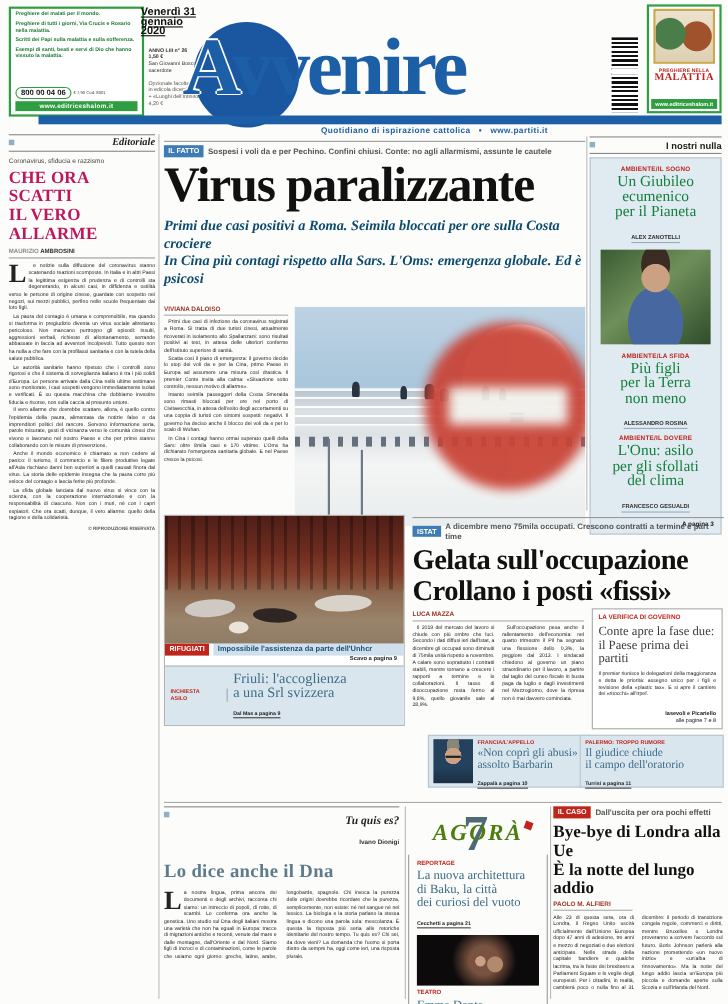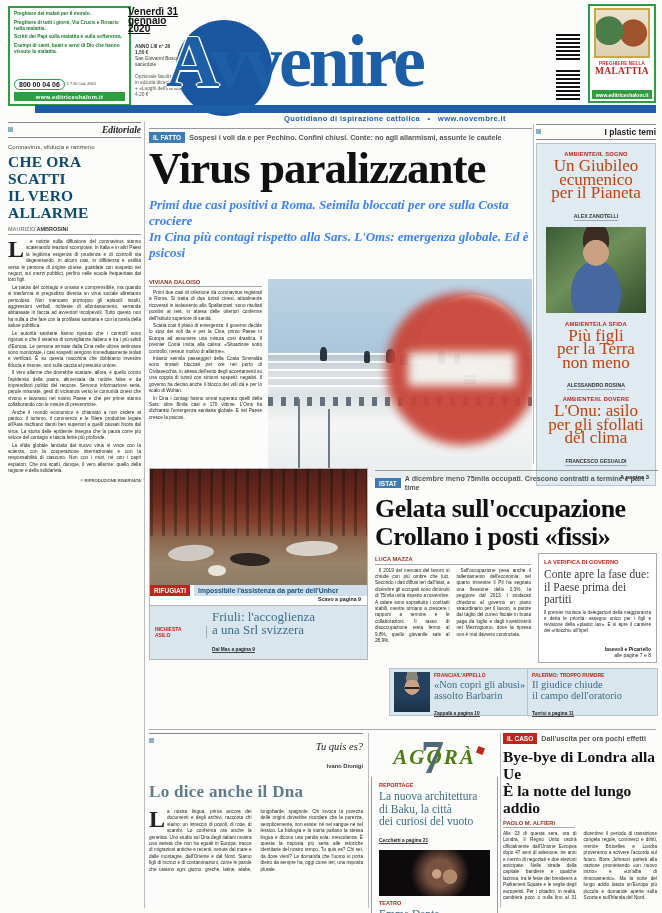--- a/index.html
+++ b/index.html
@@ -50,39 +50,39 @@
   .hline { position:absolute; height:1px; background:#aaa; }
 
   
   .sechead { display:flex; align-items:flex-start; border-top:1px solid #888; border-bottom:1px solid #888; padding:2px 0 2px; }
   .sq { width:5px; height:5px; background:#8fb0c2; margin-top:2px; }
   .sechead .sh-label { flex:1; text-align:right; font-family:"Liberation Serif",serif; font-style:italic; font-weight:bold; font-size:9.5px; color:#222;padding-left:40px; }
 
   
   .editorial { left:8px; top:122px; width:133px; }
   .ed-kicker { font-size:6px; color:#444; margin:6px 0 3px; }
-  .ed-title { font-family:"Liberation Serif",serif; font-weight:bold; font-size:15.5px; line-height:17px; color:#0c4a6e; letter-spacing:.2px; }
+  .ed-title { font-family:"Liberation Serif",serif; font-weight:bold; font-size:15.5px; line-height:17px; color:#be185d; letter-spacing:.2px; }
   .ed-author { font-size:5.5px; font-weight:bold; color:#333; border-bottom:1px solid #999; padding:5px 0 2px; margin-bottom:4px; }
   .ed-author .au-first { color:#8a8a8a; }
   .body-t { font-size:4.7px; line-height:6.4px; text-align:justify; color:#222; }
   .body-t p { margin-bottom:1px; text-indent:4px; }
   .dropcap { float:left; font-family:"Liberation Serif",serif; font-weight:bold; font-size:24px; line-height:20px; padding-right:2px; color:#222; }
   .ed-foot { font-size:4.2px; font-weight:bold; color:#555; text-align:right; margin-top:3px; }
 
   
   .krow { display:flex; align-items:center; gap:4px; }
   .lbl { background:#3e7cb5; color:#fff; font-weight:bold; font-size:6.5px; padding:2px 4px 1.5px; white-space:nowrap; }
   .lbl.red { background:#c0251c; }
   .ktext { font-size:7.2px; font-weight:bold; color:#555; }
   .kstrip { flex:1; background:#cfe0ec; color:#1d4f74; font-weight:bold; font-size:6.8px; padding:2px 4px 1.5px; }
 
   
   .lead { left:149px; top:128px; width:383px; border-top:1px solid #999; padding-top:3px; }
   .lead-headline { font-family:"Liberation Serif",serif; font-weight:bold; font-size:45px; line-height:47px; letter-spacing:-1px; color:#111; margin-top:2px; }
-  .lead-sub { font-family:"Liberation Serif",serif; font-style:italic; font-weight:bold; font-size:13px; line-height:16px; color:#3b82f6; margin:5px 0 18px; }
+  .lead-sub { font-family:"Liberation Serif",serif; font-style:italic; font-weight:bold; font-size:13px; line-height:16px; color:#0c4a6e; margin:5px 0 18px; }
   .lead-row { display:flex; gap:6px; }
   .lead-text { width:113px; height:199px; display:flex; flex-direction:column; }
   .byline { font-size:5.8px; font-weight:bold; color:#9a3324; border-bottom:1px solid #aaa; padding-bottom:1.5px; margin-bottom:3px; }
   .lead-credit { margin-top:auto; font-size:5.5px; font-weight:bold; text-align:right; border-top:1px solid #999; padding-top:1.5px; color:#222; }
 
   .ph { position:relative; overflow:hidden; }
   .ph-cruise { width:264px; height:199px; background:
       linear-gradient(180deg,#bdd3e4 0%,#a9c6db 36%,#ccd6dc 40%,#eef0f1 48%,#dde2e5 58%,#f4f5f4 72%,#e9edee 100%); }
   .dome { position:absolute; left:152px; top:16px; width:104px; height:104px; border-radius:50%;
       background:radial-gradient(circle at 32% 28%, #ffffff 0 35%, #dde3e8 75%, #c2ccd3 100%); }
@@ -95,21 +95,21 @@
   .mast1 { position:absolute; width:2px; background:#6b7b88; }
   .noentry { position:absolute; left:118px; top:14px; width:152px; height:152px; border-radius:50%;
       background:#c94437; filter:blur(5px); opacity:.94; }
   .noentry .bar { position:absolute; left:22px; top:59px; width:108px; height:34px; background:#f3f1ec; border-radius:3px; }
 
   
   .sidebar { left:536px; top:124px; width:120px; }
   .sidebar .sechead .sh-label { font-size:8.5px; }
   .sb-box { border:1px solid #b8c4cc; background:#dfeaf1; margin-top:3px; padding:7px 6px 5px; text-align:center; }
   .sb-kicker { font-size:5.8px; font-weight:bold; color:#c0251c; letter-spacing:.2px; margin-bottom:2px; }
-  .sb-title { font-family:"Liberation Serif",serif; font-size:17px; line-height:13.5px; color:#c2410c; margin-bottom:4px; }
+  .sb-title { font-family:"Liberation Serif",serif; font-size:14px; line-height:13.5px; color:#15803d; margin-bottom:4px; }
   .sb-author { font-size:5.2px; font-weight:bold; color:#333; border-bottom:1px solid #9ab; display:inline-block; padding-bottom:1px; margin-bottom:6px; }
   .ph-woman { width:100px; height:86px; margin:0 auto 8px;
       background:
         radial-gradient(circle at 50% 30%, #caa183 0 16%, transparent 17%),
         radial-gradient(ellipse at 50% 16%, #3a2c22 0 18%, transparent 19%),
         radial-gradient(ellipse at 50% 78%, #4667a0 0 35%, transparent 36%),
         linear-gradient(140deg,#3a5c33,#6f8f5a 45%,#2f4d2b); }
   .sb-foot { text-align:right; font-size:5.8px; font-weight:bold; color:#222; margin-top:2px; }
 
   
@@ -150,21 +150,21 @@
       linear-gradient(180deg,#24425e 60%,#1b2f44); }
   .glasses { position:absolute; left:11px; top:15px; width:14px; height:2px; background:#222; }
   .mb-kicker { font-size:5px; font-weight:bold; color:#c0251c; }
   .mb-title { font-family:"Liberation Serif",serif; font-size:10.5px; line-height:11px; color:#3d6d89; margin-top:1px; }
   .mb-credit { font-size:4.8px; font-weight:bold; color:#222; border-bottom:1.5px solid #444; display:inline-block; margin-top:2px; }
 
   
   .dna { left:149px; top:733px; width:214px; }
   .dna-head { display:flex; border-top:1px solid #888; padding-top:2px; }
   .dna-head .right { flex:1; text-align:right; }
-  .dna-q { font-family:"Liberation Serif",serif; font-style:italic; font-weight:normal; font-size:10.5px; color:#222; }
+  .dna-q { font-family:"Liberation Serif",serif; font-style:italic; font-weight:bold; font-size:10.5px; color:#222; }
   .dna-author { font-size:5.8px; font-weight:bold; color:#333; }
   .dna-title { font-family:"Liberation Serif",serif; font-weight:bold; font-size:17px; color:#5d7b8c; margin:10px 0 7px; letter-spacing:.3px; }
   .dna-cols { columns:2; column-gap:9px; }
 
   .agora { left:371px; top:733px; width:127px; }
   .agora-logo { position:relative; height:44px; text-align:center; }
   .agora-word { position:absolute; left:0; right:0; top:12px; font-family:"Liberation Serif",serif; font-style:italic; font-weight:bold; font-size:21px; letter-spacing:2px; color:#4d7c0f; }
   .agora-seven { position:absolute; left:50px; top:-2px; font-family:"Liberation Serif",serif; font-weight:bold; font-size:46px; color:#31505f; opacity:.85; }
   .agora-mark { position:absolute; right:14px; top:14px; width:7px; height:7px; background:#c0251c; transform:rotate(20deg); }
   .agora-inner { border-left:1px solid #999; border-right:1px solid #999; padding:5px 7px 4px; text-align:left; }
@@ -215,21 +215,21 @@
       <div>4,20 €</div>
     </div>
   </div>
 
   <div class="abs masthead">
     <div class="mast-circle"></div>
     <div class="mast-title"><span class="cap-a">A</span><span>vvenire</span></div>
     <div class="mast-tagline">
       <span>Quotidiano di ispirazione cattolica</span>
       &nbsp;&nbsp;•&nbsp;&nbsp;
-      <span>www.novembre.it</span>
+      <span>www.partiti.it</span>
     </div>
   </div>
 
   <div class="abs bluebar"></div>
 
   <div class="abs barcode">
       <span class="bc-gap"></span>
     </div>
 
   <div class="abs promo-right">
@@ -308,21 +308,21 @@
         <div class="noentry">
             <span class="bar"></span>
           </div>
       </div>
     </div>
   </div>
 
   <div class="abs sidebar">
     <div class="sechead">
       <span class="sq"></span>
-      <span class="sh-label" style="font-style:normal; font-family:'Liberation Sans',sans-serif;">I plastic temi</span>
+      <span class="sh-label" style="font-style:normal; font-family:'Liberation Sans',sans-serif;">I nostri nulla</span>
     </div>
     <div class="sb-box">
       <div>
         <div class="sb-kicker">AMBIENTE/IL SOGNO</div>
         <div class="sb-title">
           <div>Un Giubileo</div>
           <div>ecumenico</div>
           <div>per il Pianeta</div>
         </div>
         <div><span class="sb-author">ALEX ZANOTELLI</span></div>

